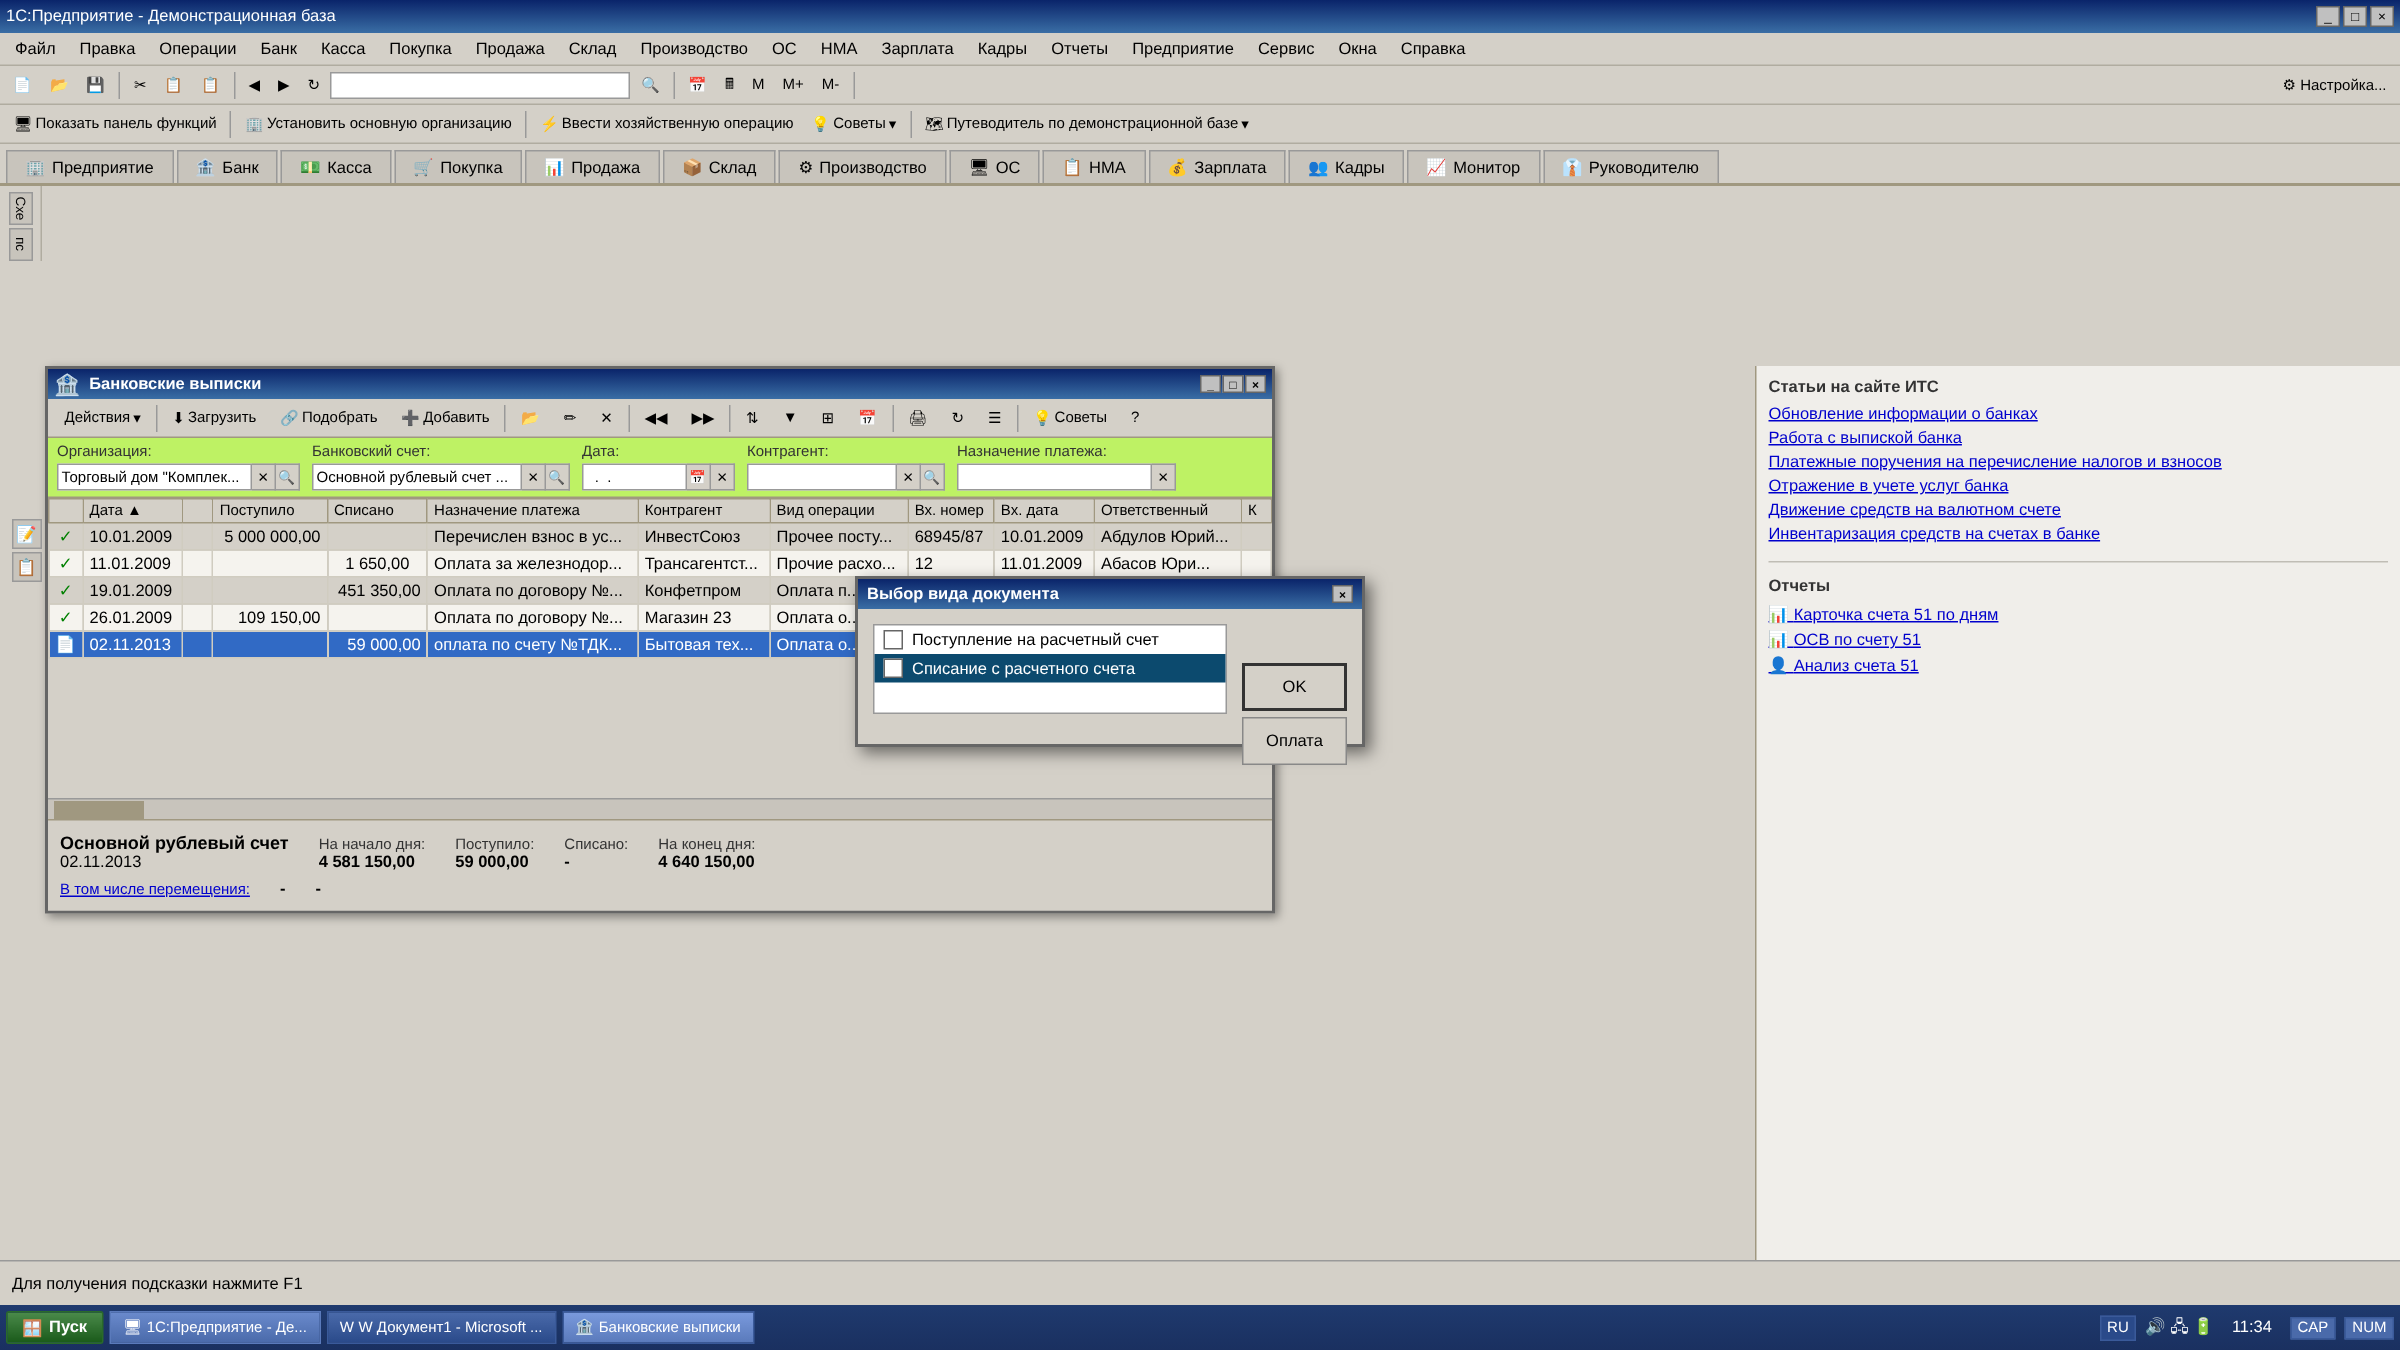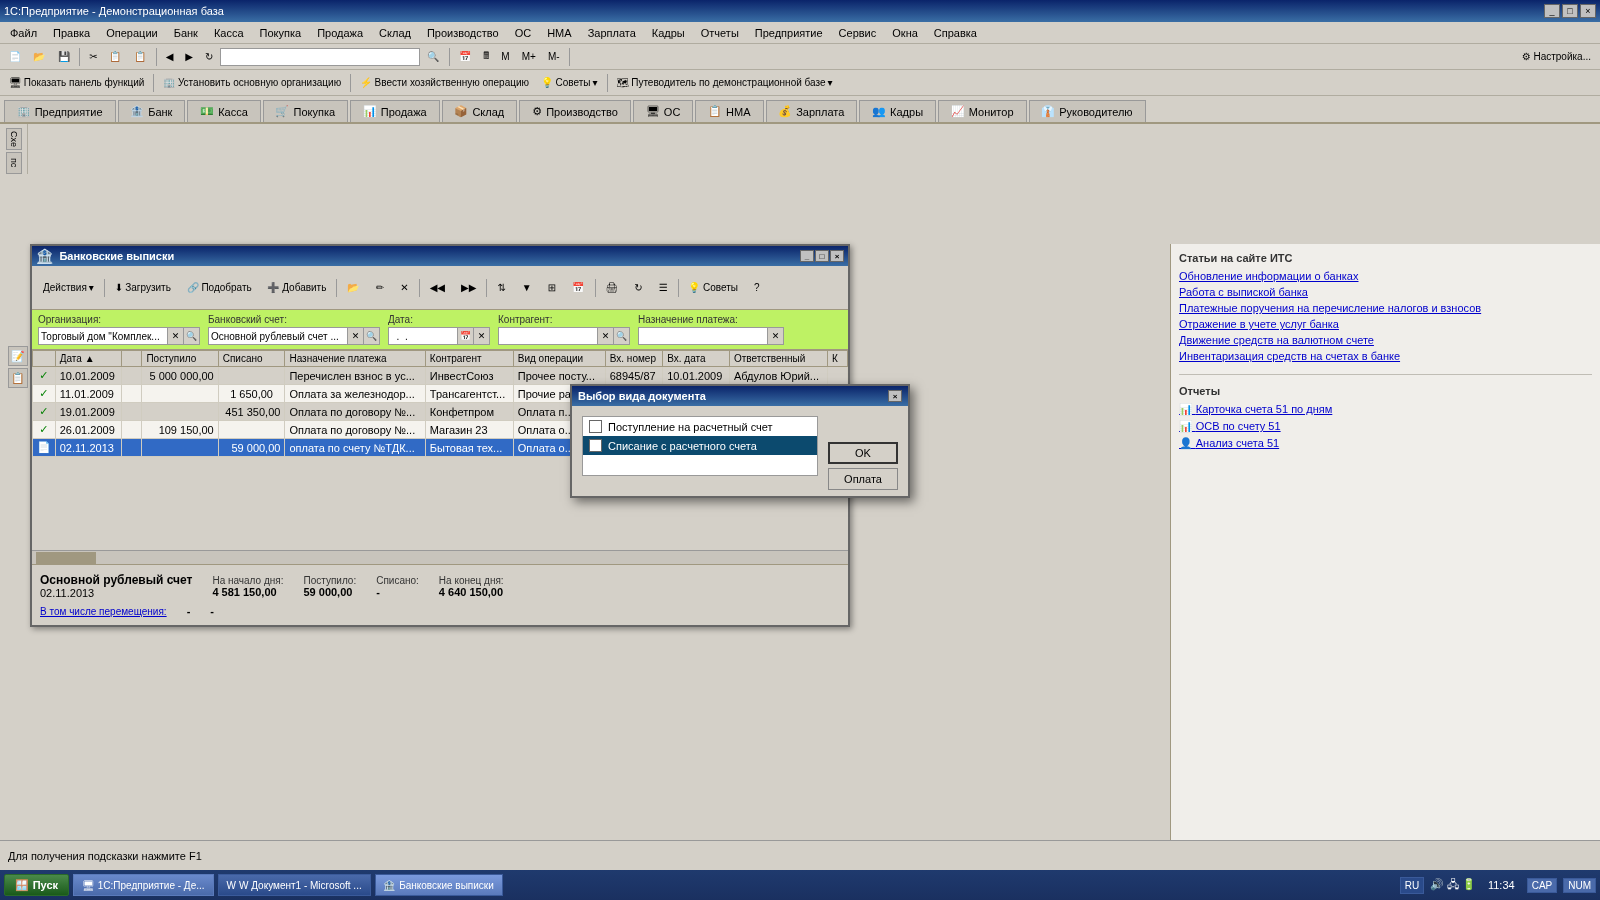--- a/index.html
+++ b/index.html
@@ -32,21 +32,21 @@
     .left-panel-thin { width: 28px; background: #d4d0c8; border-right: 1px solid #b0aca0; display: flex; flex-direction: column; align-items: center; padding-top: 4px; gap: 2px; }
     .lp-icon { width: 22px; height: 22px; background: #c8c4bc; border: 1px solid #999; display: flex; align-items: center; justify-content: center; font-size: 9px; cursor: pointer; }
 
     
     .bank-window { position: absolute; top: 120px; left: 30px; width: 820px; background: #d4d0c8; border: 2px solid #666; box-shadow: 2px 2px 6px rgba(0,0,0,0.4); z-index: 10; }
     .bank-window-title { background: linear-gradient(to bottom, #0a246a, #3a6ea5); color: white; height: 20px; display: flex; align-items: center; justify-content: space-between; padding: 0 4px; font-size: 11px; font-weight: bold; }
     .bank-window-controls { display: flex; gap: 1px; }
     .win-btn { width: 14px; height: 12px; background: #c0c0c0; border: 1px solid #666; font-size: 8px; display: flex; align-items: center; justify-content: center; cursor: pointer; color: black; }
 
     
-    .bw-toolbar { background: #d4d0c8; height: 44px; display: flex; align-items: center; padding: 2px 4px; gap: 2px; border-bottom: 1px solid #a09880; }
+    .bw-toolbar { background: #d4d0c8; height: 26px; display: flex; align-items: center; padding: 2px 4px; gap: 2px; border-bottom: 1px solid #a09880; }
     .bw-btn { height: 22px; padding: 0 6px; background: #d4d0c8; border: 1px solid transparent; font-size: 10px; cursor: pointer; display: flex; align-items: center; gap: 2px; white-space: nowrap; }
     .bw-separator { width: 1px; height: 18px; background: #999; margin: 0 1px; }
 
     
     .filter-row { background: #bef264; padding: 4px 6px; display: flex; gap: 8px; align-items: flex-start; border-bottom: 1px solid #a09880; flex-wrap: wrap; }
     .filter-group { display: flex; flex-direction: column; gap: 2px; }
     .filter-label { font-size: 10px; color: #333; }
     .filter-input-row { display: flex; align-items: center; }
     .filter-input { height: 18px; border: 1px solid #999; padding: 1px 2px; font-size: 10px; background: white; }
     .filter-btn-small { width: 16px; height: 18px; background: #d4d0c8; border: 1px solid #999; border-left: none; font-size: 9px; cursor: pointer; display: flex; align-items: center; justify-content: center; }
@@ -90,21 +90,21 @@
     .cap-indicator { background: #4a6aaa; color: white; font-size: 10px; padding: 1px 4px; border: 1px solid #3a5a9a; }
     .num-indicator { background: #4a6aaa; color: white; font-size: 10px; padding: 1px 4px; border: 1px solid #3a5a9a; }
     .dialog { position: absolute; top: 260px; left: 570px; width: 340px; background: #d4d0c8; border: 2px solid #666; box-shadow: 4px 4px 10px rgba(0,0,0,0.5); z-index: 200; }
     .dialog-title { background: linear-gradient(to bottom, #0a246a, #3a6ea5); color: white; height: 20px; display: flex; align-items: center; justify-content: space-between; padding: 0 6px; font-size: 11px; font-weight: bold; }
     .dialog-body { padding: 10px; }
     .dialog-list { background: white; border: 1px solid #999; margin-bottom: 10px; min-height: 60px; }
     .dialog-list-item { padding: 3px 6px; display: flex; align-items: center; gap: 6px; font-size: 11px; cursor: pointer; }
     .dialog-list-item.selected { background: #0c4a6e; color: white; }
     .dialog-checkbox { width: 13px; height: 13px; border: 1px solid #666; background: white; display: flex; align-items: center; justify-content: center; font-size: 8px; }
     .dialog-buttons { display: flex; flex-direction: column; gap: 4px; position: absolute; right: 10px; top: 36px; }
-    .dialog-btn { width: 70px; height: 22px; background: #d4d0c8; border: 1px solid #888; font-size: 11px; cursor: pointer; display: flex; align-items: center; justify-content: center; }
+    .dialog-btn { width: 70px; height: 32px; background: #d4d0c8; border: 1px solid #888; font-size: 11px; cursor: pointer; display: flex; align-items: center; justify-content: center; }
     .dialog-btn-default { border: 2px solid #333; }
 
     .bw-scroll-container { height: 200px; overflow-y: auto; overflow-x: auto; }
   </style>
 </head>
 <body>
 
 <div class="title-bar">
   <div class="title-bar-title">
     <span>1С:Предприятие - Демонстрационная база</span>

